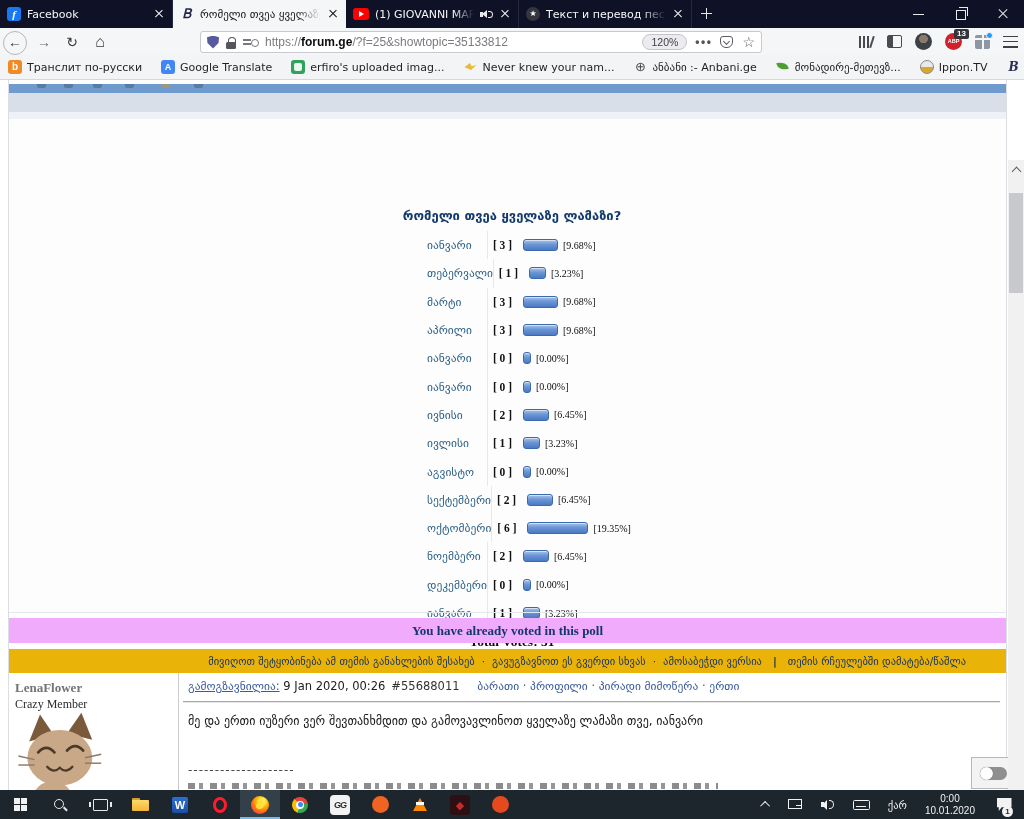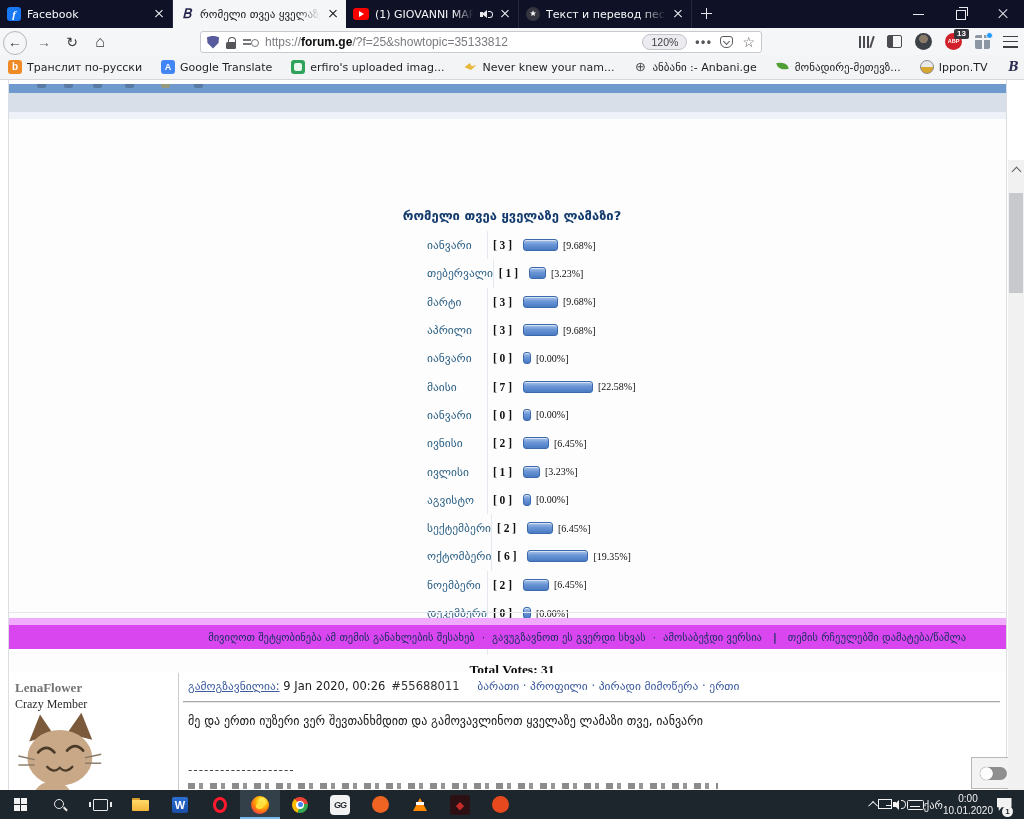--- a/index.html
+++ b/index.html
@@ -106,21 +106,21 @@
   .poll { position:absolute; left:392px; top:128px; width:222px; }
   .poll-title { text-align:center; font:bold 13px "DejaVu Sans",sans-serif; color:#123a6d; margin-bottom:8px; }
   .poll-row { height:28.3px; display:flex; align-items:center; }
   .pl { flex:0 0 86px; padding-left:26px; font-size:11.5px; color:#2f6286; font-family:"DejaVu Sans",sans-serif; white-space:nowrap; }
   .pv { flex:0 0 30px; text-align:center; font:bold 11.5px "Liberation Serif","DejaVu Serif",serif; color:#111; border-left:1px solid #e4e8ef; align-self:stretch; display:flex; align-items:center; justify-content:center; }
   .pbar { height:12px; margin-left:6px; border:1px solid #3b69ae; border-radius:3px; background:linear-gradient(#a9c3e9, #6b96d6 45%, #4a7ac2); box-shadow:inset 0 1px 0 rgba(255,255,255,.55); flex:0 0 auto; }
   .pp { margin-left:5px; font-size:10px; color:#0d0d0d; font-family:"Liberation Serif","DejaVu Serif",serif; white-space:nowrap; }
   .poll-total { text-align:center; font:bold 13.5px "Liberation Serif","DejaVu Serif",serif; color:#0d0d0d; margin-top:7px; }
 
   .voted-band { position:absolute; left:0; top:538px; width:100%; height:25px; background:#f0abfc; text-align:center; font:bold 13px/25px "Liberation Serif","DejaVu Serif",serif; color:#16356b; }
-  .nav-band { position:absolute; left:0; top:545px; width:100%; height:24px; background:#d946ef; text-align:right; padding-right:40px; font-size:10.5px; line-height:24px; color:#142f5c; font-family:"DejaVu Sans",sans-serif; white-space:nowrap; }
+  .nav-band { position:absolute; left:0; top:569px; width:100%; height:24px; background:#eab308; text-align:right; padding-right:40px; font-size:10.5px; line-height:24px; color:#142f5c; font-family:"DejaVu Sans",sans-serif; white-space:nowrap; }
   .nav-band a { color:#142f5c; text-decoration:none; }
   .nav-sep { margin:0 7px; }
   .nav-pipe { margin:0 11px; font-weight:bold; }
 
   
   .post { position:absolute; left:0; top:593px; width:100%; height:117px; background:#fff; }
   .post-left { position:absolute; left:0; top:0; width:170px; height:117px; border-right:1px solid #cccccc; }
   .post-author { position:absolute; left:6px; top:7px; font:bold 13px "Liberation Serif","DejaVu Serif",serif; color:#737373;text-align:right; }
   .post-rank { position:absolute; left:6px; top:24px; font:12px "Liberation Serif","DejaVu Serif",serif; color:#2b2b2b; }
   .post-avatar { position:absolute; left:4px; top:38px; width:90px; height:90px; background:#fff; }
@@ -167,21 +167,21 @@
   .ic-chrome::before { content:""; position:absolute; left:4px; top:4px; width:8px; height:8px; border-radius:50%; background:#fff; }
   .ic-chrome::after { content:""; position:absolute; left:5.5px; top:5.5px; width:5px; height:5px; border-radius:50%; background:#4285f4; }
   .ic-gg { width:20px; height:20px; background:#f2f2f2; border-radius:4px; color:#23292e; font:bold italic 9px/20px "Liberation Sans",sans-serif; text-align:center; letter-spacing:-1px; }
   .ic-orange { width:17px; height:17px; border-radius:50%; background:#f06423; }
   .ic-vlc { position:relative; width:0; height:0; border-left:7px solid transparent; border-right:7px solid transparent; border-bottom:13px solid #ff8800; }
   .ic-vlc::after { content:""; position:absolute; left:-4px; top:4px; width:8px; height:2.5px; background:#fff; }
   .ic-diamond { width:20px; height:20px; background:#2c1014; border-radius:3px; color:#c42b2b; font-size:11px; line-height:20px; text-align:center; }
   .ic-diamond::before { content:"◆"; }
   .ic-red { width:17px; height:17px; border-radius:50%; background:#e7491e; }
 
-  .tray { margin-left:auto; display:flex; align-items:center; gap:0; padding-right:9px; color:#f2f2f2; }
+  .tray { margin-left:auto; display:flex; align-items:center; gap:18px; padding-right:9px; color:#f2f2f2; }
   .ic-chev { width:7px; height:7px; border-left:1.6px solid #f2f2f2; border-top:1.6px solid #f2f2f2; transform:rotate(45deg) translateY(2px); }
   .ic-net { position:relative; width:15px; height:12px; }
   .ic-net::before { content:""; position:absolute; left:0; top:0; width:12px; height:8px; border:1.4px solid #f2f2f2; }
   .ic-net::after { content:""; position:absolute; left:3px; top:9px; width:6px; height:1.6px; background:#f2f2f2; box-shadow:5px -3px 0 #f2f2f2; }
   .ic-spk { position:relative; width:14px; height:12px; }
   .ic-spk::before { content:""; position:absolute; left:0; top:3.5px; width:3px; height:5px; background:#f2f2f2; }
   .ic-spk::after { content:""; position:absolute; left:1.5px; top:1px; border-right:5px solid #f2f2f2; border-top:5px solid transparent; border-bottom:5px solid transparent; }
   .ic-spk .arc { position:absolute; left:8px; top:1.5px; width:5px; height:9px; border:1.5px solid #f2f2f2; border-left:none; border-radius:0 7px 7px 0; }
   .ic-kbd { position:relative; width:17px; height:10px; border:1.3px solid #f2f2f2; border-radius:1.5px; }
   .ic-kbd::after { content:""; position:absolute; left:2px; bottom:1.2px; width:10px; height:1.4px; background:#f2f2f2; }
@@ -336,26 +336,20 @@
     <span class="pl">აპრილი</span>
     <span class="pv">[ 3 ]</span>
     <span class="pbar" style="width: 35px;"></span>
     <span class="pp">[9.68%]</span>
   </div>
             <div class="poll-row">
     <span class="pl">იანვარი</span>
     <span class="pv">[ 0 ]</span>
     <span class="pbar" style="width: 8px;"></span>
     <span class="pp">[0.00%]</span>
-  </div>
-            <div class="poll-row">
-    <span class="pl">მაისი</span>
-    <span class="pv">[ 7 ]</span>
-    <span class="pbar" style="width: 70px;"></span>
-    <span class="pp">[22.58%]</span>
   </div>
             <div class="poll-row">
     <span class="pl">იანვარი</span>
     <span class="pv">[ 0 ]</span>
     <span class="pbar" style="width: 8px;"></span>
     <span class="pp">[0.00%]</span>
   </div>
             <div class="poll-row">
     <span class="pl">ივნისი</span>
     <span class="pv">[ 2 ]</span>

